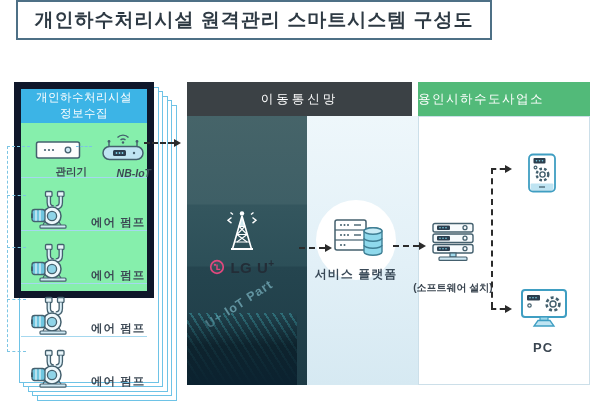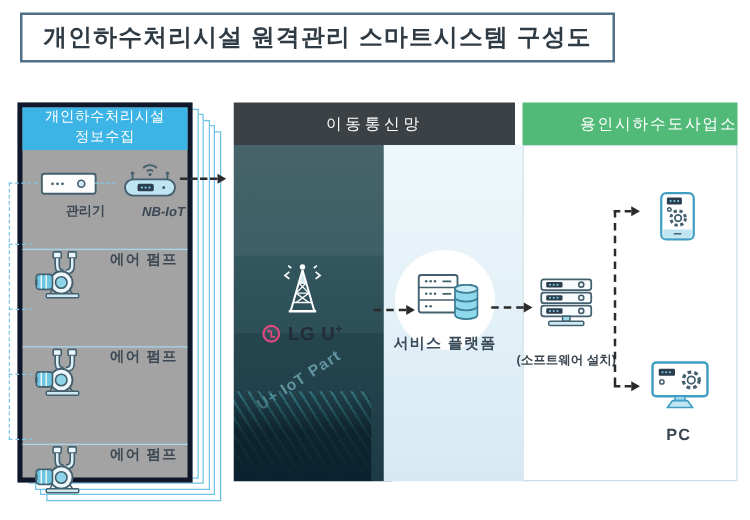--- a/index.html
+++ b/index.html
@@ -1,32 +1,32 @@
 <!DOCTYPE html>
 <html><head>
 <meta charset="utf-8">
 <style>
   html,body{margin:0;padding:0;background:#fff;}
   .stage{position:relative;width:600px;height:416px;background:#fff;overflow:hidden;
          font-family:"Liberation Sans",sans-serif;-webkit-font-smoothing:antialiased;}
   .abs{position:absolute;}
 
   
-  .title-box{left:16px;top:10px;width:472px;height:36px;border:2px solid #4e7086;
+  .title-box{left:16px;top:0;width:472px;height:36px;border:2px solid #4e7086;
              display:flex;align-items:center;justify-content:center;}
   .title-box span{font-size:19px;font-weight:bold;color:#2e3a44;letter-spacing:1px;white-space:nowrap;}
 
   
   .layer{width:140px;height:296px;background:#fff;border:1px solid #6ec3e6;box-sizing:border-box;}
-  .front-card{left:14px;top:82px;width:140px;height:304px;background:#a3a3a3;border:4px solid #0f172a;
+  .front-card{left:14px;top:82px;width:140px;height:216px;background:#86efac;border:7px solid #0f172a;
               box-sizing:border-box;z-index:2;}
   .lp-header{height:34px;background:#3cb4e6;color:#fff;font-size:11.5px;line-height:1.35;
              display:flex;flex-direction:column;align-items:center;justify-content:center;letter-spacing:.5px;}
   .lp-row1{position:relative;height:54px;}
-  .pump-row{position:relative;height:52px;border-top:1px solid #a5d8ef;display:flex;align-items:flex-start;margin-top:25px;}
+  .pump-row{position:relative;height:52px;border-top:1px solid #a5d8ef;display:flex;align-items:flex-end;}
   .pump-row svg{margin-left:10px;flex:0 0 auto;}
   .pump-label{margin-left:14px;font-size:11.5px;color:#3c4854;font-weight:bold;letter-spacing:1px;}
   .dev-label{position:absolute;font-size:10.5px;color:#3c4854;font-weight:bold;text-align:right;}
 
   
   .busv{width:0;border-left:1.5px dashed #7cc5e4;z-index:3;}
   .bush{height:0;border-top:1.5px dashed #7cc5e4;z-index:3;}
   .dash-h{height:0;border-top:2px dashed #2b2b2b;z-index:5;}
   .dash-v{width:0;border-left:2px dashed #2b2b2b;z-index:5;}
   .ah-r{width:0;height:0;border-style:solid;border-width:4.5px 0 4.5px 7.5px;
@@ -48,21 +48,21 @@
   .logo-text sup{font-size:10px;}
 
   .light-area{left:307px;top:116px;width:98px;height:269px;
               background:linear-gradient(180deg,#eef7fb 0%,#e2f0f7 55%,#d6e9f2 100%);padding-left:20px;}
   .white-circle{position:absolute;left:9px;top:84px;width:80px;height:80px;border-radius:50%;background:#fff;}
   .platform-label{position:absolute;left:0;top:150px;width:98px;text-align:center;
                   font-size:12px;font-weight:bold;color:#3a4a58;letter-spacing:1px;}
 
   
   .right-header{left:418px;top:82px;width:172px;height:34px;background:#52ba79;color:#fff;
-                display:flex;align-items:center;justify-content:flex-end;font-size:12.5px;letter-spacing:1.5px;}
+                display:flex;align-items:center;justify-content:flex-start;font-size:12.5px;letter-spacing:1.5px;}
   .right-body{left:418px;top:116px;width:172px;height:269px;background:#fff;border:1px solid #ccdfe9;box-sizing:border-box;}
   .rp-label{position:absolute;text-align:center;font-size:12px;font-weight:bold;color:#3a4550;letter-spacing:1px;}
   .rp-sublabel{position:absolute;text-align:center;font-size:10px;font-weight:bold;color:#3a4550;}
 </style>
 </head>
 <body>
 
 <div class="stage">
 
   <div class="abs title-box">

